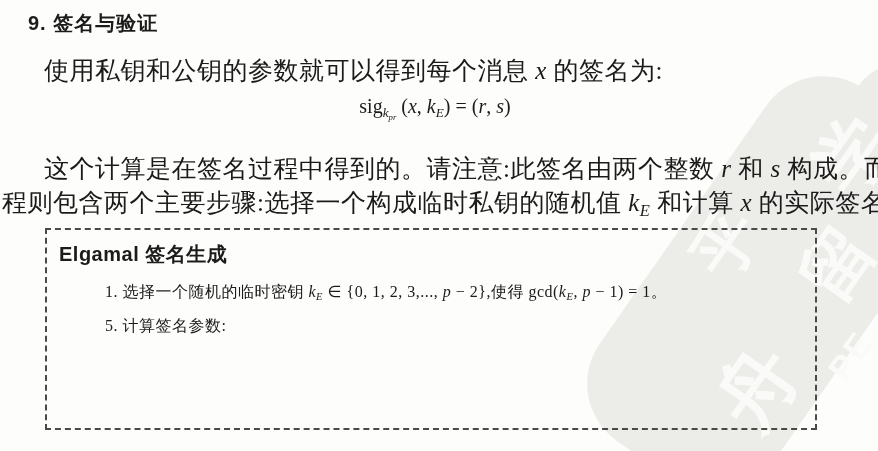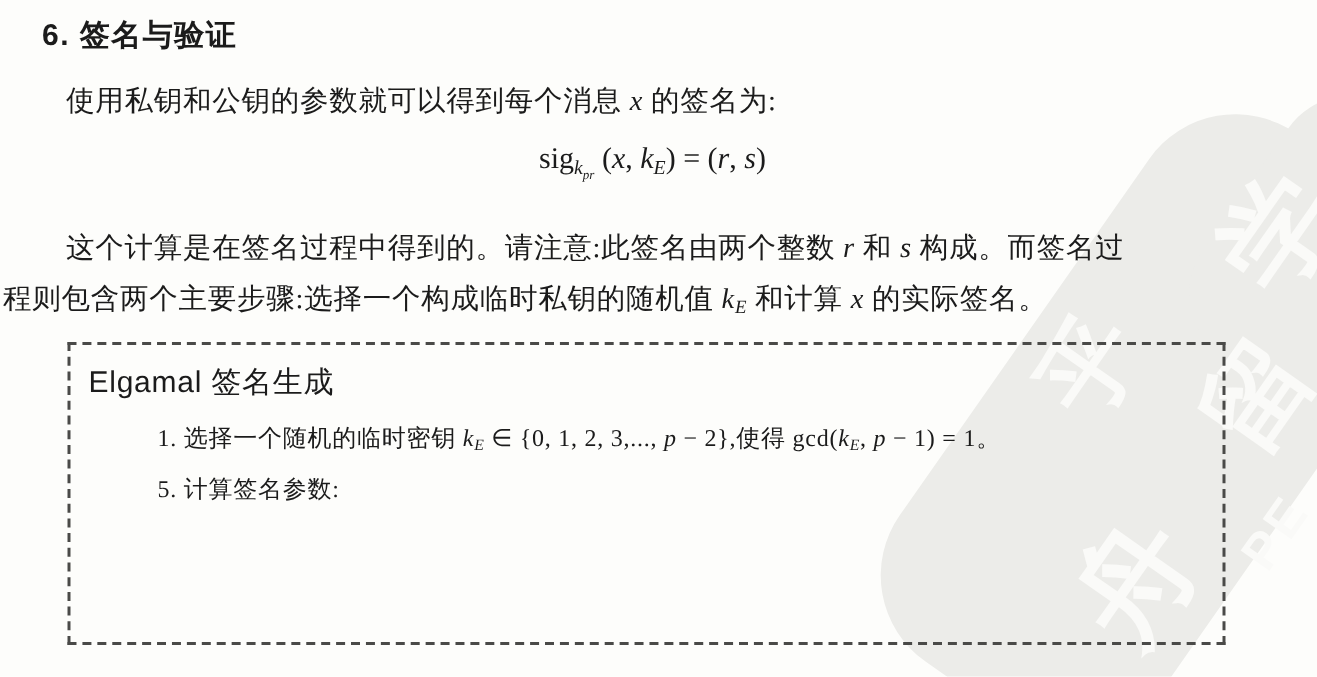--- a/index.html
+++ b/index.html
@@ -53,21 +53,21 @@
   .content { position: absolute; inset: 0; z-index: 2; }
   .line { position: absolute; margin: 0; white-space: nowrap; }
 
   .heading {
     left: 28px; top: 10px;
     font-family: "Liberation Sans", sans-serif;
     font-weight: 700;
     font-size: 20px;
     letter-spacing: 1px;
   }
-  .para { font-size: 19px; letter-spacing: 0.5px; }
+  .para { font-size: 25px; letter-spacing: 0.5px; }
   .p-intro  { left: 44px; top: 54px; }
   .formula-sig {
     left: 0; width: 870px; top: 95px;
     text-align: center;
     font-size: 20px;
   }
   .p-body1 { left: 44px; top: 152px; }
   .p-body2 { left: 2px;  top: 186px; }
 
   
@@ -75,21 +75,21 @@
     position: absolute;
     left: 45px; top: 228px;
     width: 772px; height: 202px;
     border: 2px dashed #4a4a48;
     box-sizing: border-box;
     background: transparent;
   }
   .box-title {
     left: 12px; top: 11px;
     font-family: "Liberation Sans", sans-serif;
-    font-weight: 400;
+    font-weight: 700;
     font-size: 20px;
     letter-spacing: 0.5px;
   }
   .box-step { font-size: 16px; letter-spacing: 0.5px; }
   .step-1 { left: 58px; top: 52px; }
   .step-2 { left: 58px; top: 86px; }
   .box-formula { font-size: 20px; }
   .formula-r { left: 282px; top: 122px; }
   .formula-s { left: 276px; top: 156px; }
 
@@ -110,21 +110,21 @@
     <div class="wm-band2"></div>
     <span class="wm-glyph wm-g1">乎</span>
     <span class="wm-glyph wm-g2">学</span>
     <span class="wm-glyph wm-g3">留</span>
     <span class="wm-glyph wm-g4">舟</span>
     <span class="wm-glyph wm-letters">PE</span>
   </div>
 
   <div class="content">
 
-    <h2 class="line heading">6. 签名与验证</h2>
+    <h2 class="line heading">9. 签名与验证</h2>
 
     <p class="line para p-intro">使用私钥和公钥的参数就可以得到每个消息 <i>x</i> 的签名为:</p>
 
     <div class="line formula-sig">sig<sub><i>k</i><sub><i>pr</i></sub></sub> (<i>x</i>, <i>k</i><sub><i>E</i></sub>) = (<i>r</i>, <i>s</i>)</div>
 
     <p class="line para p-body2">程则包含两个主要步骤:选择一个构成临时私钥的随机值 <i>k</i><sub><i>E</i></sub> 和计算 <i>x</i> 的实际签名。</p>
     <p class="line para p-body1">这个计算是在签名过程中得到的。请注意:此签名由两个整数 <i>r</i> 和 <i>s</i> 构成。而签名过</p>
 
     <div class="algo-box">
       <div class="line box-title">Elgamal 签名生成</div>

